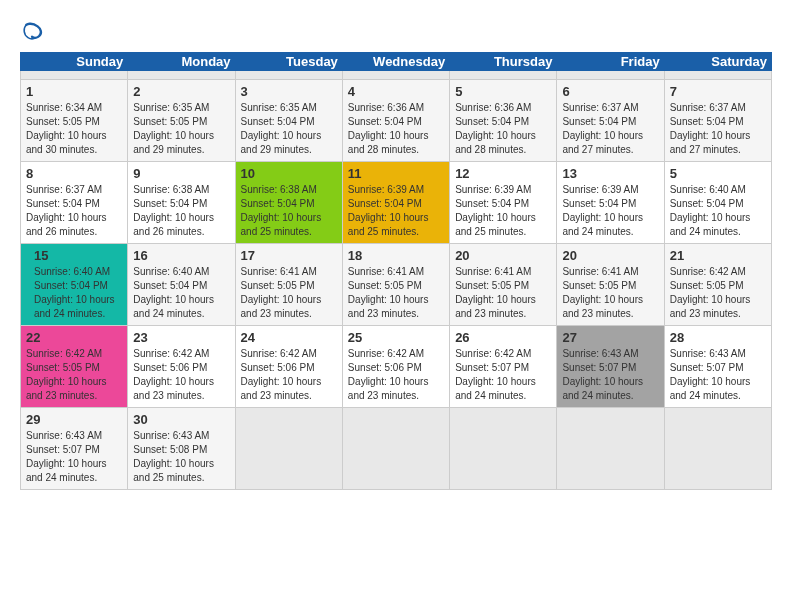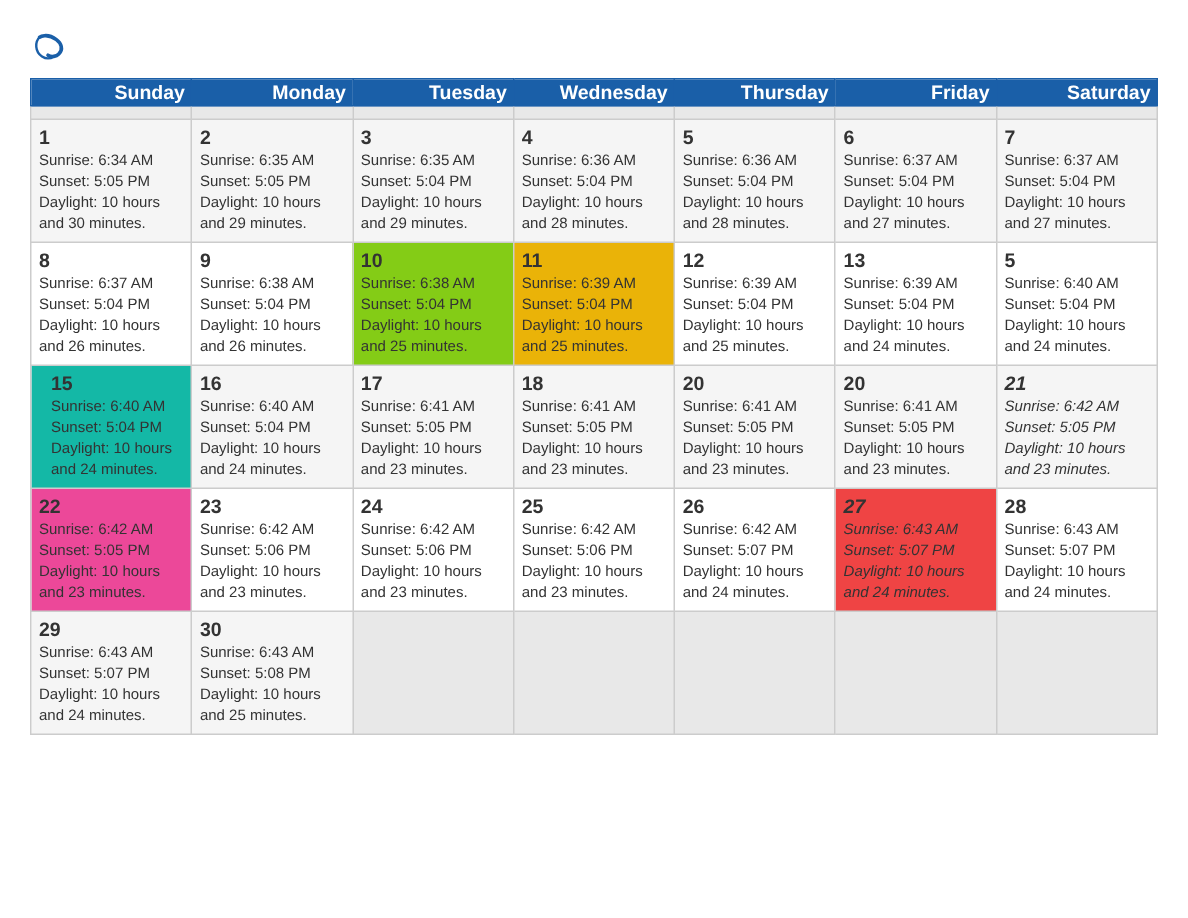--- a/index.html
+++ b/index.html
@@ -271,21 +271,21 @@
 Daylight: 10 hours
 and 23 minutes.</div>
         </td>
         <td style="background: rgb(245, 245, 245);">
           <span class="day-number">20</span>
           <div class="day-info" style="white-space: pre-line;">Sunrise: 6:41 AM
 Sunset: 5:05 PM
 Daylight: 10 hours
 and 23 minutes.</div>
         </td>
-        <td style="background: rgb(245, 245, 245); font-style: italic;">
+        <td style="background: rgb(245, 245, 245);">
           <span class="day-number">21</span>
           <div class="day-info" style="white-space: pre-line;">Sunrise: 6:42 AM
 Sunset: 5:05 PM
 Daylight: 10 hours
 and 23 minutes.</div>
         </td>
       </tr>
       <tr>
         <td style="background: #ec4899; margin-left: 29px;">
           <span class="day-number">22</span>
@@ -315,21 +315,21 @@
 Daylight: 10 hours
 and 23 minutes.</div>
         </td>
         <td style="background: rgb(255, 255, 255); margin-top: 24px;">
           <span class="day-number">26</span>
           <div class="day-info" style="white-space: pre-line;">Sunrise: 6:42 AM
 Sunset: 5:07 PM
 Daylight: 10 hours
 and 24 minutes.</div>
         </td>
-        <td style="background: #ef4444; font-style: italic;">
+        <td style="background: #a3a3a3;">
           <span class="day-number">27</span>
           <div class="day-info" style="white-space: pre-line;">Sunrise: 6:43 AM
 Sunset: 5:07 PM
 Daylight: 10 hours
 and 24 minutes.</div>
         </td>
         <td style="background: rgb(255, 255, 255);">
           <span class="day-number">28</span>
           <div class="day-info" style="white-space: pre-line;">Sunrise: 6:43 AM
 Sunset: 5:07 PM

